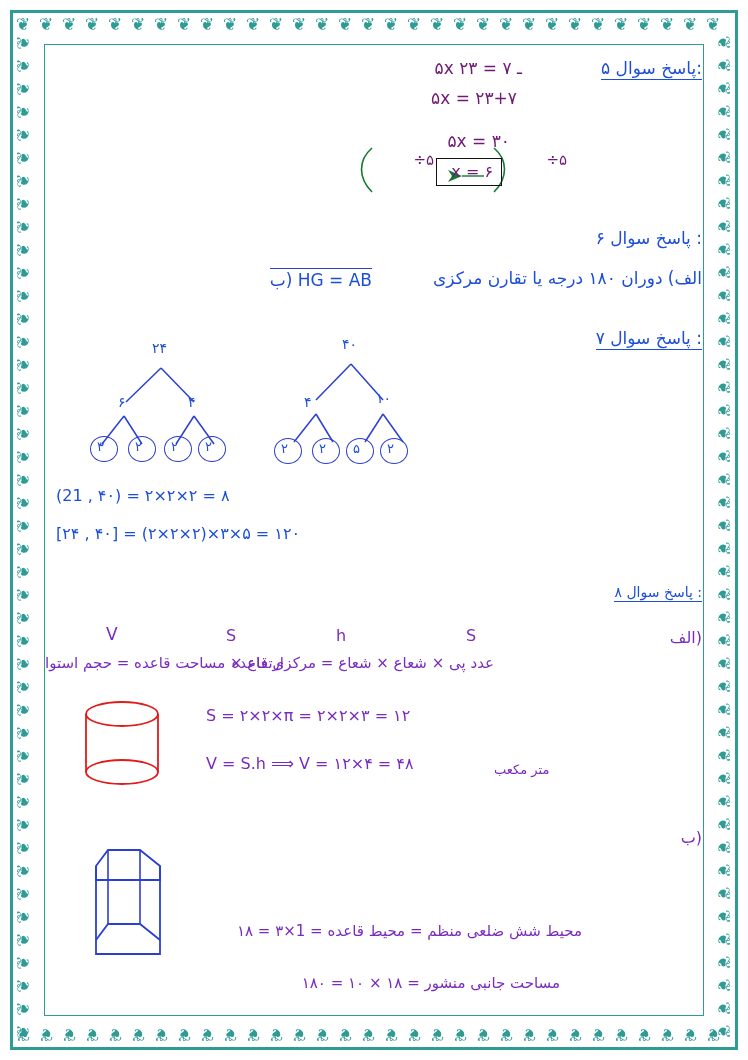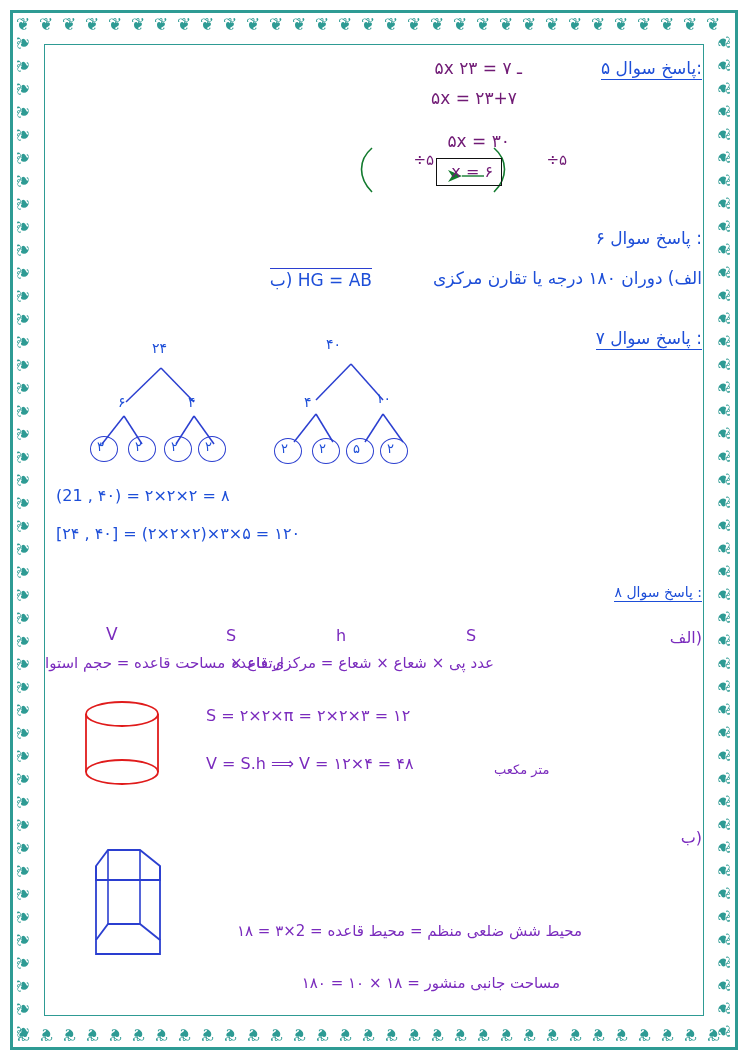--- a/index.html
+++ b/index.html
@@ -241,21 +241,21 @@
     <div class="hw blue" style="left:159px;top:393px;font-size:13px;">۲</div>
 
     <svg width="170" height="120" style="left:215px;top:296px;">
       <line x1="90" y1="22" x2="55" y2="58" stroke="#2b3fd0" stroke-width="1.5"></line>
       <line x1="90" y1="22" x2="122" y2="58" stroke="#2b3fd0" stroke-width="1.5"></line>
       <line x1="55" y1="72" x2="33" y2="100" stroke="#2b3fd0" stroke-width="1.5"></line>
       <line x1="55" y1="72" x2="72" y2="100" stroke="#2b3fd0" stroke-width="1.5"></line>
       <line x1="122" y1="72" x2="104" y2="100" stroke="#2b3fd0" stroke-width="1.5"></line>
       <line x1="122" y1="72" x2="142" y2="100" stroke="#2b3fd0" stroke-width="1.5"></line>
     </svg>
-    <div class="hw blue" style="left:280px;top:290px;font-size:14px;">۴۰</div>
+    <div class="hw blue" style="left:296px;top:290px;font-size:14px;">۴۰</div>
     <div class="hw blue" style="left:258px;top:348px;font-size:14px;">۴</div>
     <div class="hw blue" style="left:330px;top:344px;font-size:14px;">۱۰</div>
 
     <div class="ellipse" style="left:228px;top:392px;width:26px;height:24px;"></div>
     <div class="hw blue" style="left:235px;top:395px;font-size:13px;">۲</div>
     <div class="ellipse" style="left:266px;top:392px;width:26px;height:24px;"></div>
     <div class="hw blue" style="left:273px;top:395px;font-size:13px;">۲</div>
     <div class="ellipse" style="left:300px;top:392px;width:26px;height:24px;"></div>
     <div class="hw blue" style="left:307px;top:395px;font-size:13px;">۵</div>
     <div class="ellipse" style="left:334px;top:392px;width:26px;height:24px;"></div>
@@ -294,17 +294,17 @@
       <polygon points="34,82 66,82 86,98 86,112 22,112 22,98" stroke="#2b3fd0" fill="none" stroke-width="1.8"></polygon>
       <line x1="22" y1="24" x2="22" y2="98" stroke="#2b3fd0" stroke-width="1.8"></line>
       <line x1="86" y1="24" x2="86" y2="98" stroke="#2b3fd0" stroke-width="1.8"></line>
       <line x1="34" y1="8" x2="34" y2="82" stroke="#2b3fd0" stroke-width="1.6"></line>
       <line x1="66" y1="8" x2="66" y2="82" stroke="#2b3fd0" stroke-width="1.6"></line>
       <line x1="34" y1="38" x2="34" y2="38" stroke="#2b3fd0" stroke-width="1.6"></line>
       <line x1="22" y1="38" x2="86" y2="38" stroke="#2b3fd0" stroke-width="1.2"></line>
       <line x1="22" y1="112" x2="86" y2="112" stroke="#2b3fd0" stroke-width="1.2"></line>
     </svg>
 
-    <div class="hw purple" style="right:120px;top:876px;font-size:15px;">محیط شش ضلعی منظم = محیط قاعده  =  2×۳ = ۱۸</div>
+    <div class="hw purple" style="right:120px;top:876px;font-size:15px;">محیط شش ضلعی منظم = محیط قاعده  =  1×۳ = ۱۸</div>
     <div class="hw purple" style="right:142px;top:928px;font-size:15px;">مساحت جانبی منشور = ۱۸ × ۱۰ = ۱۸۰</div>
 
   </div>
 </div>
 
 </body></html>

